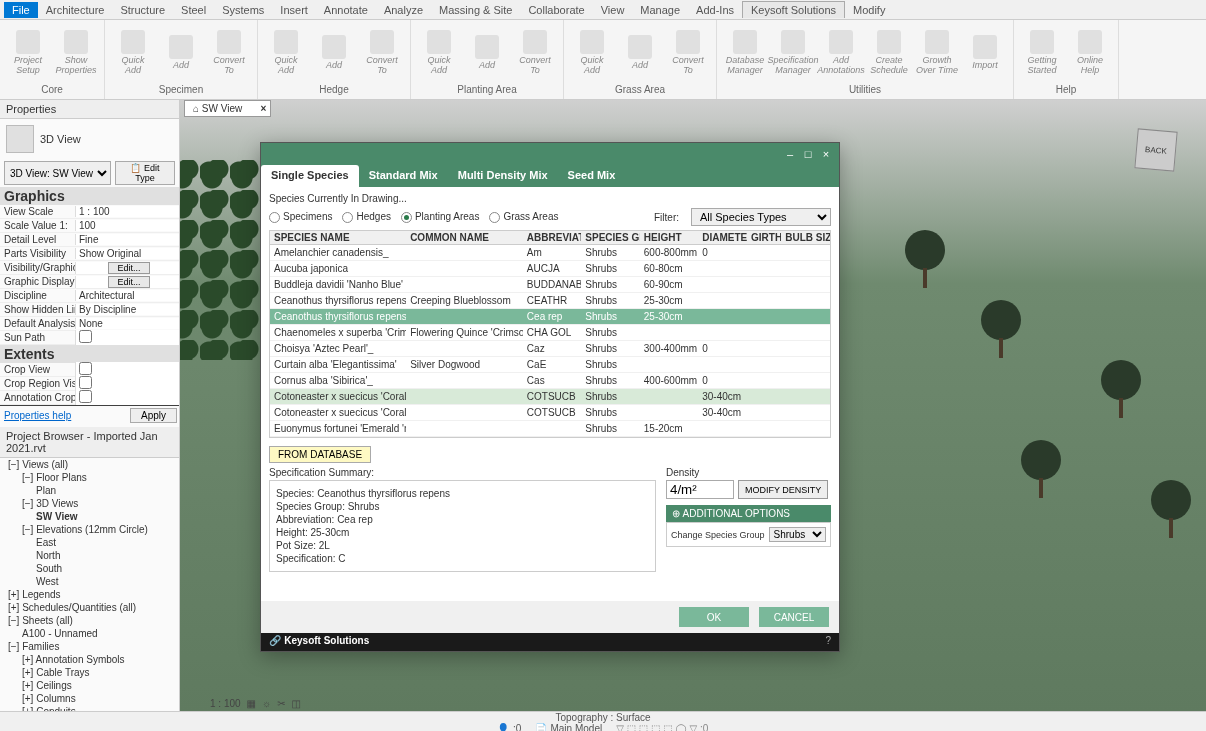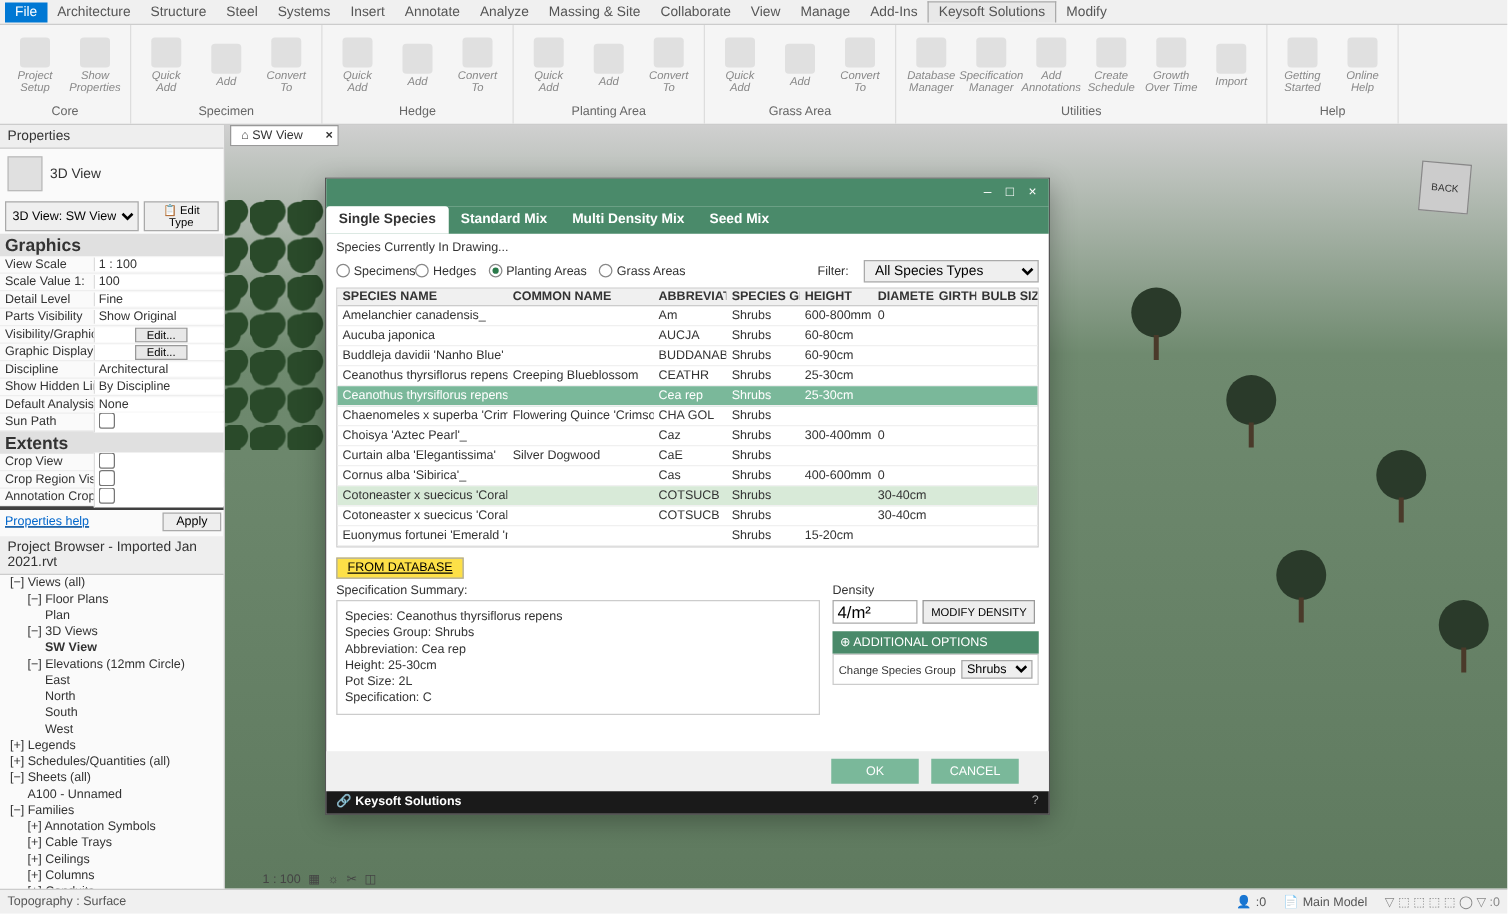--- a/index.html
+++ b/index.html
@@ -67,33 +67,33 @@
 .st-cell { padding: 1px 4px; overflow: hidden; white-space: nowrap; }
 .c-name { width: 140px; }
 .c-common { width: 120px; }
 .c-abbr { width: 60px; }
 .c-group { width: 60px; }
 .c-height { width: 60px; }
 .c-diam { width: 50px; }
 .c-girth { width: 35px; }
 .c-bulb { width: 50px; }
 
-.from-db { border: 1px solid #aaa; background: #fde047; padding: 2px 8px; font-size: 10px; margin: 8px 0 4px 0; align-self: flex-start; text-decoration: underline; }
+.from-db { border: 1px solid #aaa; background: #fef9c3; padding: 2px 8px; font-size: 10px; margin: 8px 0 4px 0; align-self: flex-start; }
 .summary-box { border: 1px solid #ccc; padding: 6px; font-size: 10px; line-height: 1.3; flex: 0 0 auto; min-height: 80px; }
 .density-input { border: 1px solid #aaa; width: 68px; padding: 1px 3px; }
 .modify-btn { border: 1px solid #999; background: #eee; padding: 2px 6px; font-size: 9px; }
 .addopt-hdr { background: #4a8a6a; color: #fff; padding: 3px 6px; font-size: 10px; margin-top: 6px; }
 .addopt-body { border: 1px solid #ccc; padding: 4px; display: flex; align-items: center; gap: 4px; }
 
-.dlg-footer { height: 32px; background: #f0f0f0; display: flex; justify-content: flex-end; align-items: center; gap: 10px; padding: 0 24px; }
+.dlg-footer { height: 32px; background: #f0f0f0; display: flex; justify-content: flex-end; align-items: center; gap: 10px; padding: 0 10px; }
 .dlg-footer button { width: 70px; height: 20px; background: #7ab89a; border: none; color: #fff; font-size: 10px; }
 .dlg-brand { height: 18px; background: #1a1a1a; color: #aaa; font-size: 10px; padding: 2px 8px; display: flex; justify-content: space-between; }
 
 
-.statusbar { position: absolute; bottom: 0; left: 0; right: 0; height: 20px; background: #f0f0f0; border-top: 1px solid #ccc; display: flex; align-items: center; padding: 0 6px; font-size: 10px; color: #555; justify-content: space-between; }
+.statusbar { position: absolute; bottom: 0; left: 0; right: 0; height: 20px; background: #f0f0f0; border-top: 1px solid #ccc; display: flex; align-items: center; padding: 0 6px; font-size: 10px; color: #555; justify-content: space-between; flex-direction: column; }
 .status-icons { display: flex; gap: 6px; color: #888; }
 
 .props-top { display: flex; align-items: center; padding: 6px; gap: 6px; }
 .props-icon { width: 28px; height: 28px; background: #e0e0e0; border: 1px solid #bbb; }
 .type-sel-row { display: flex; padding: 2px 4px; gap: 4px; }
 .type-sel { flex: 1; border: 1px solid #aaa; font-size: 10px; padding: 1px; }
 .edit-type { border: 1px solid #aaa; background: #eee; font-size: 9px; padding: 1px 4px; }
 </style>
 </head>
 <body>
@@ -239,21 +239,21 @@
       </div>
       <div class="props-row">
         <div class="props-label">Crop Region Visible</div>
         <div class="props-value"><input type="checkbox" style=""></div>
       </div>
       <div class="props-row">
         <div class="props-label">Annotation Crop</div>
         <div class="props-value"><input type="checkbox" style=""></div>
       </div>
     </div>
-  <div style="display:flex;justify-content:space-between;align-items:center;border-top:3px solid #404040;text-decoration:underline;">
+  <div style="display:flex;justify-content:space-between;align-items:center;border-top:1px solid #404040;">
     <span class="help-link">Properties help</span>
     <button class="apply-btn">Apply</button>
   </div>
   <div class="panel-header" style="margin-top:2px">Project Browser - Imported Jan 2021.rvt</div>
   <div id="browser-tree">
       <div class="tree-item" style="padding-left: 8px;">[−] Views (all)</div>
       <div class="tree-item l2" style="padding-left: 22px;">[−] Floor Plans</div>
       <div class="tree-item l3" style="padding-left: 36px;">Plan</div>
       <div class="tree-item l2" style="padding-left: 22px;">[−] 3D Views</div>
       <div class="tree-item l3 bold" style="padding-left: 36px;">SW View</div>
@@ -306,21 +306,21 @@
   </div>
   <div class="dlg-tabs" id="dlg-tabs">
       <div class="dlg-tab active">Single Species</div>
       <div class="dlg-tab">Standard Mix</div>
       <div class="dlg-tab">Multi Density Mix</div>
       <div class="dlg-tab">Seed Mix</div>
     </div>
   <div class="dlg-body">
     <div style="font-size:10px;">Species Currently In Drawing...</div>
     <div class="dlg-filter-row">
-      <span id="radios"><span style=""><span class="radio"></span>Specimens</span><span style="margin-right: 10px;"><span class="radio"></span>Hedges</span><span style="margin-right: 10px;"><span class="radio checked"></span>Planting Areas</span><span style="margin-right: 10px;"><span class="radio"></span>Grass Areas</span></span>
+      <span id="radios"><span style="margin-right: 10px;"><span class="radio"></span>Specimens</span><span style="margin-right: 10px;"><span class="radio"></span>Hedges</span><span style="margin-right: 10px;"><span class="radio checked"></span>Planting Areas</span><span style="margin-right: 10px;"><span class="radio"></span>Grass Areas</span></span>
       <span style="margin-left:auto">Filter:</span>
       <select class="filter-select"><option>All Species Types</option></select>
     </div>
     <div class="species-table">
       <div class="st-header" id="st-header">
           <div class="st-cell c-name">SPECIES NAME</div>
           <div class="st-cell c-common">COMMON NAME</div>
           <div class="st-cell c-abbr">ABBREVIATION</div>
           <div class="st-cell c-group">SPECIES GROUP</div>
           <div class="st-cell c-height">HEIGHT</div>

